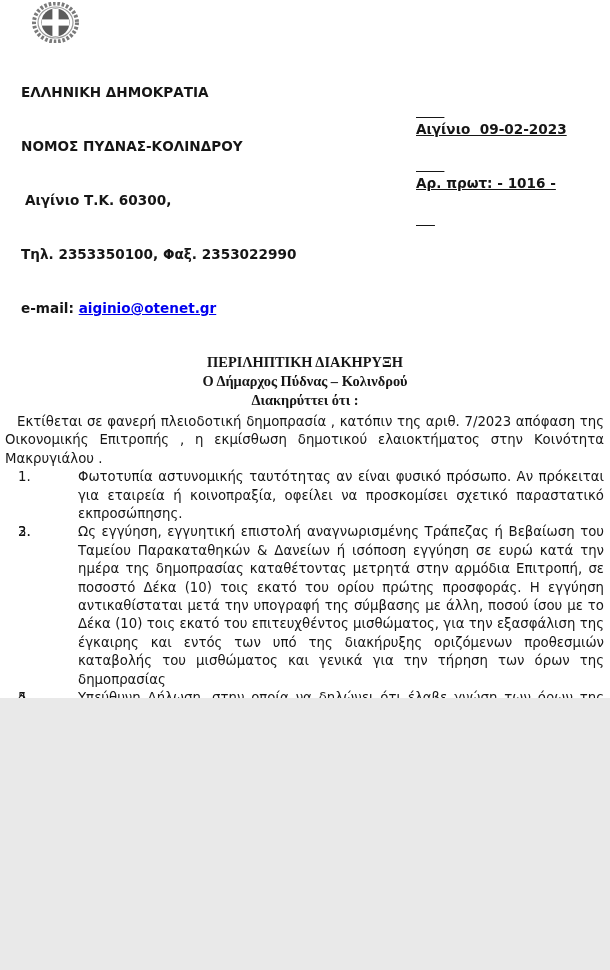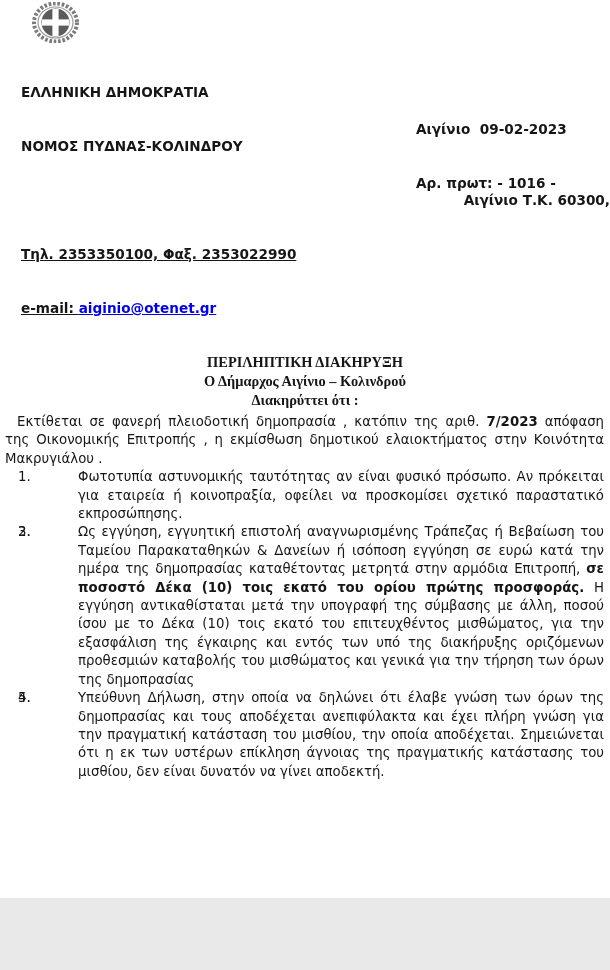--- a/index.html
+++ b/index.html
@@ -4,41 +4,41 @@
 <style>
   * { margin:0; padding:0; box-sizing:border-box; }
   html,body { background:#e9e9e9; }
   body {
     font-family:"DejaVu Sans","Liberation Sans",sans-serif;
     color:var(--text,#161616);
     -webkit-font-smoothing:antialiased;
   }
   .page {
     position:relative;
-    width:610px; height:898px;
+    width:610px; height:698px;
     margin:0 auto;
     background:var(--page_bg,#ffffff);
     overflow:hidden;
   }
   
   .hdr { position:relative; padding-top:2px; }
   .emblem { display:block; margin:0 0 4px 31px; }
   .hdr-left { margin-left:21px; font-weight:700; font-size:13.6px; line-height:18px; white-space:pre; }
-  .indent-sm { padding-left:4px;text-align:right; }
-  .u { text-decoration:underline; }
+  .indent-sm { padding-left:4px; }
+  .u { }
   .doclink { color:var(--link,#0000EE); font-weight:700; text-decoration:underline; cursor:pointer; }
-  .hdr-right { position:absolute; left:416px; top:84px; font-weight:700; font-size:13.6px; line-height:18px; white-space:pre; }
+  .hdr-right { position:absolute; left:416px; top:84px; font-weight:700; font-size:13.6px; line-height:18px; white-space:pre;text-decoration:underline; }
   
   .title { text-align:center; font-weight:700; font-size:14.4px; line-height:19px;font-family:Liberation Serif, serif; }
   
   .bodytext { margin:3px 6px 0 5px; font-size:13.3px; line-height:18.4px; text-align:justify; }
   .para { text-indent:12px; margin:0; }
   .li { position:relative; padding-left:73px; text-align:justify; }
   .li .num { position:absolute; left:13px; }
-  .b { font-weight:700; }
+  .b { font-weight:400; }
 </style>
 </head>
 <body>
 
 <div class="page">
 
   <div class="hdr">
     <svg class="emblem" width="49" height="41" viewBox="0 0 49 41" aria-hidden="true">
       <ellipse cx="24.5" cy="20.5" rx="21.5" ry="19" fill="none" stroke="#7a7a7a" stroke-width="4" stroke-dasharray="2.6 1.8"></ellipse>
       <ellipse cx="24.5" cy="20.5" rx="17.5" ry="15.5" fill="none" stroke="#9a9a9a" stroke-width="1.2"></ellipse>
@@ -56,21 +56,21 @@
     </div>
 
     <div class="hdr-right">
       <div>Αιγίνιο  09-02-2023</div>
       <div>Αρ. πρωτ: - 1016 -</div>
     </div>
   </div>
 
   <div class="title">
     <div>ΠΕΡΙΛΗΠΤΙΚΗ ΔΙΑΚΗΡΥΞΗ</div>
-    <div>Ο Δήμαρχος Αιγίνιο – Κολινδρού</div>
+    <div>Ο Δήμαρχος Πύδνας – Κολινδρού</div>
     <div>Διακηρύττει ότι :</div>
   </div>
 
   <div class="bodytext">
     <p class="para"><span>Εκτίθεται σε φανερή πλειοδοτική δημοπρασία , κατόπιν της αριθ. </span><span class="b">7/2023</span><span> απόφαση της Οικονομικής Επιτροπής , η εκμίσθωση δημοτικού ελαιοκτήματος στην  Κοινότητα Μακρυγιάλου .</span></p>
 
     <div>
 
         <div class="li">
           <span class="num">1.</span>

